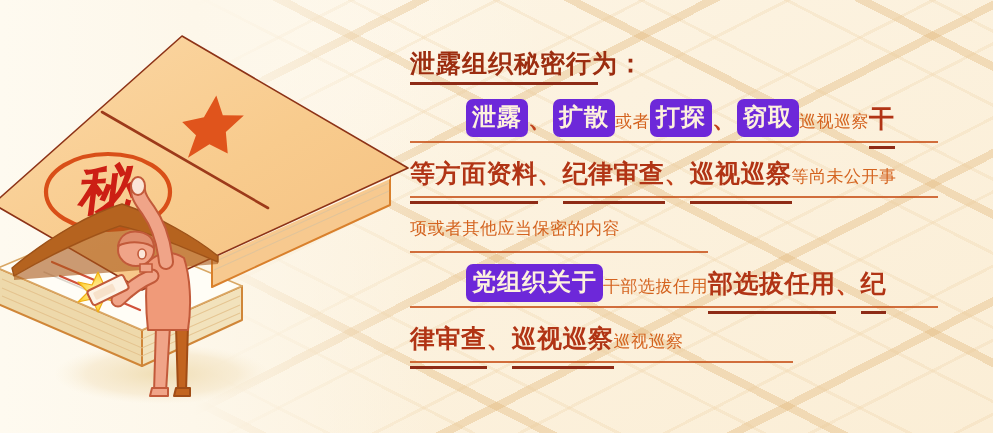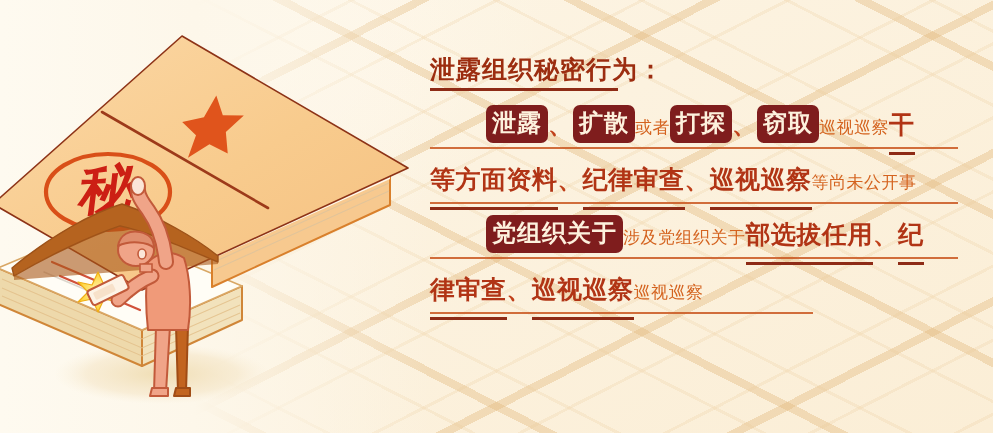--- a/index.html
+++ b/index.html
@@ -80,23 +80,22 @@
     top: 0;
     width: 430px;
     height: 433px;
   }
   .illustration svg { display: block; width: 100%; height: 100%; }
 
   
   .text-col {
     position: absolute;
     left: 410px;
-    top: 46px;
+    top: 40px;
     width: 528px;
-    margin-left: 20px;
   }
   .line {
     position: relative;
     height: 55px;
     line-height: 48px;
     white-space: nowrap;
   }
   
   .line::after {
     content: "";
@@ -146,21 +145,21 @@
     content: "";
     position: absolute;
     left: 0; right: 0;
     bottom: -6px;
     height: 3px;
     background: #8e2b16;
   }
   
   .chip {
     display: inline-block;
-    background: #7f1d1d;
+    background: #6d28d9;
     color: #fdf1dd;
     font-size: 24px;
     font-weight: bold;
     border-radius: 7px;
     padding: 1px 6px 3px 6px;
     line-height: 34px;
     letter-spacing: 1px;
     vertical-align: 2px;
   }
   .punc {
@@ -288,17 +287,18 @@
         <path d="M150,264 L162,264 L162,272 L150,272 Z" fill="#f0a488" stroke="#c25a3a" stroke-width="1.6"></path>
       </g>
     </svg>
   </div>
 
   <div class="text-col">
     <div class="line title">泄露组织秘密行为：</div>
     <div id="body-lines">
         <div class="line "><span class="indent"></span><span class="chip">泄露</span><span class="punc">、</span><span class="chip">扩散</span><span class="plain">或者</span><span class="chip">打探</span><span class="punc">、</span><span class="chip">窃取</span><span class="plain">巡视巡察</span><span class="emph">干</span></div>
         <div class="line "><span class="emph">等方面资料</span><span class="punc">、</span><span class="emph">纪律审查</span><span class="punc">、</span><span class="emph">巡视巡察</span><span class="plain">等尚未公开事</span></div>
-        <div class="line "><span class="indent"></span><span class="chip">党组织关于</span><span class="plain">涉及党组织关于</span><span class="emph">部选拔任用</span><span class="punc">、</span><span class="emph">纪</span></div>
+        <div class="line short-rule"><span class="plain">项或者其他应当保密的内容</span></div>
+        <div class="line "><span class="indent"></span><span class="chip">党组织关于</span><span class="plain">干部选拔任用</span><span class="emph">部选拔任用</span><span class="punc">、</span><span class="emph">纪</span></div>
         <div class="line mid-rule"><span class="emph">律审查</span><span class="punc">、</span><span class="emph">巡视巡察</span><span class="plain">巡视巡察</span></div>
       </div>
   </div>
 </div>
 
 </body></html>

